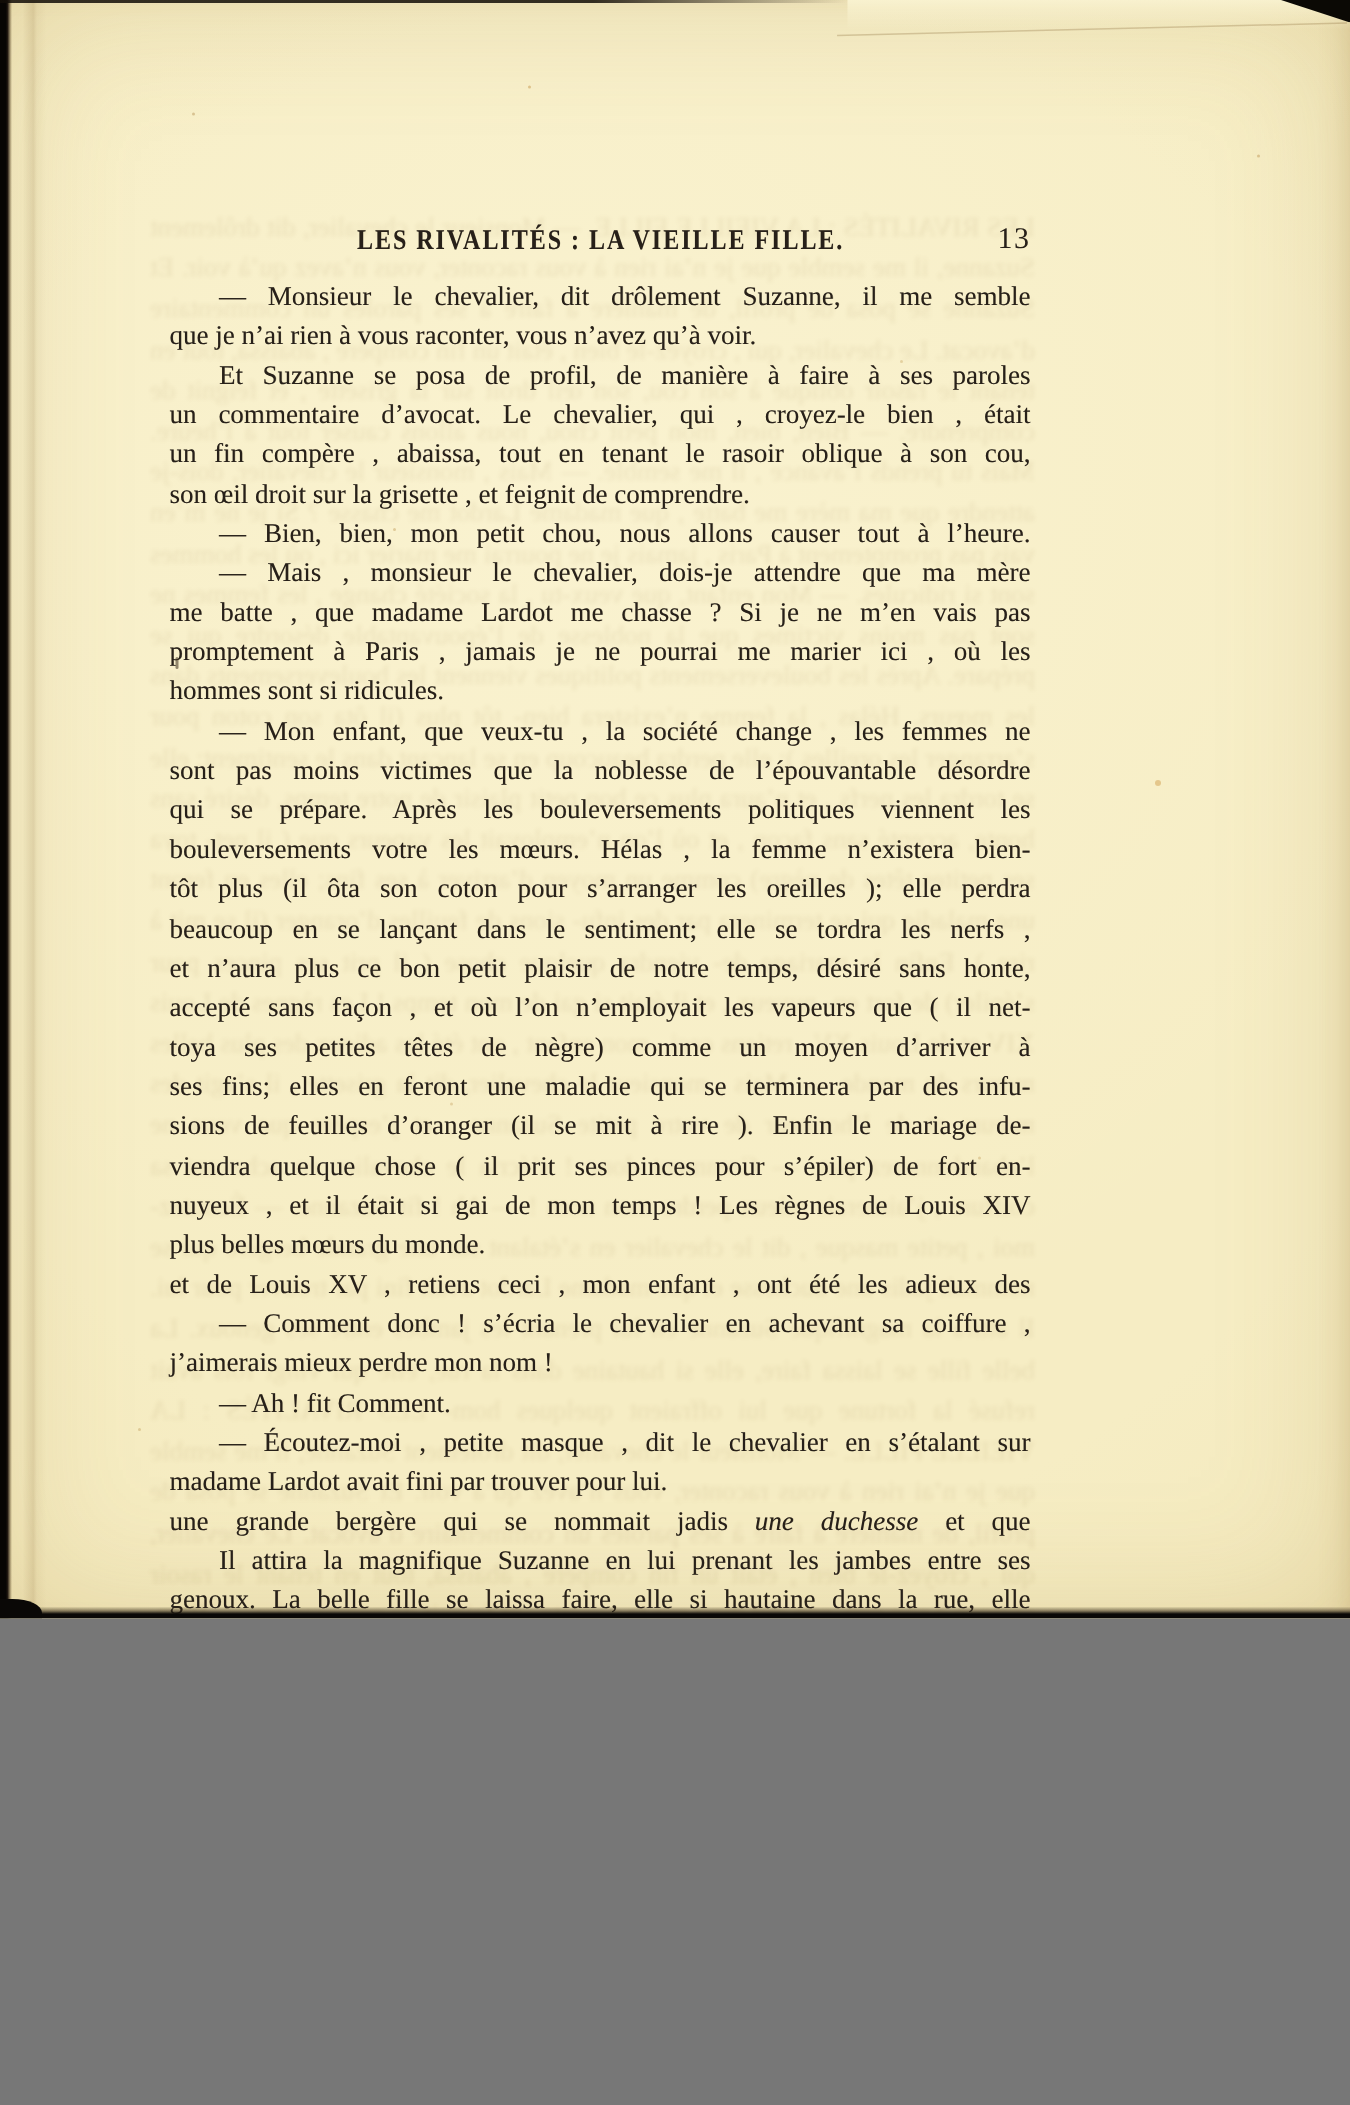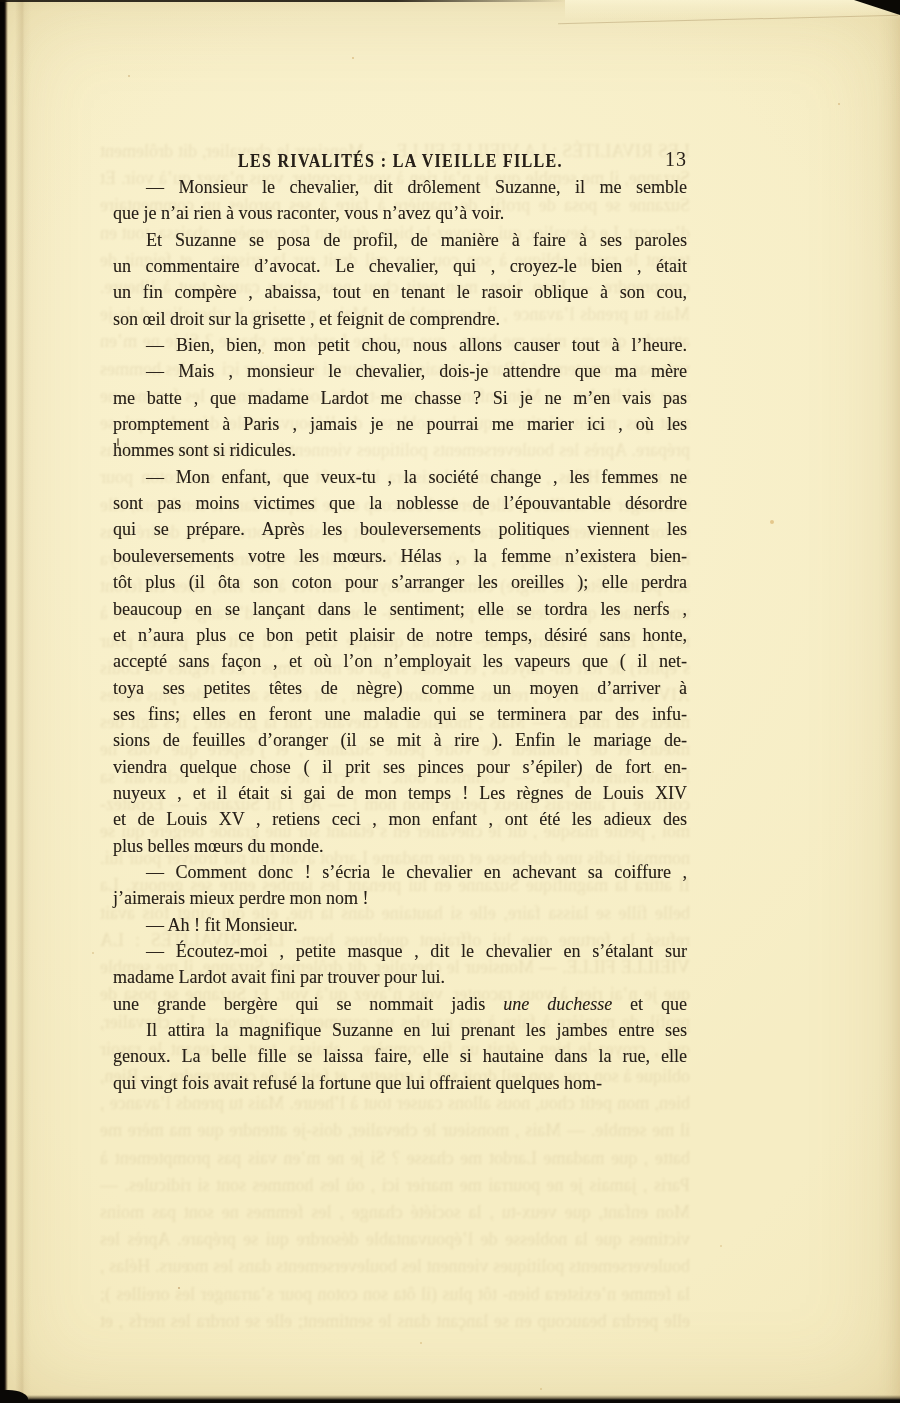--- a/index.html
+++ b/index.html
@@ -1,18 +1,18 @@
 <!DOCTYPE html>
 <html><head>
 <meta charset="utf-8">
 <style>
   html,body{margin:0;padding:0;background:#777;}
   .scan{
     position:relative;
-    width:900px;height:1403px;
+    width:900px;height:1079px;
     overflow:hidden;
     font-family:"Liberation Serif","DejaVu Serif",serif;
     background:var(--paper,#f4e9bd);
   }
   .paper{
     position:absolute;inset:0;
     background:
       radial-gradient(120% 90% at 42% 30%, rgba(253,247,218,.55), rgba(253,247,218,0) 62%),
       radial-gradient(145% 120% at 50% 48%, #f6edc4 40%, #ecdda6 100%);
     box-shadow:inset 0 0 90px rgba(165,130,60,.22), inset -10px 0 22px -12px rgba(150,110,50,.30);
@@ -34,21 +34,21 @@
   .content{position:absolute;left:113px;top:150px;width:574px;color:var(--ink,#272019);}
   .header{position:relative;height:24px;text-align:center;}
   .title{
     display:inline-block;
     font-size:19px;font-weight:700;letter-spacing:1.6px;
     transform:scaleX(.84);transform-origin:50% 50%;
     white-space:nowrap;
     text-shadow:.2px .2px 0 rgba(40,30,20,.3);
   }
   .pagenum{position:absolute;right:0;top:-2px;font-size:20px;letter-spacing:1px;text-align:center;}
-  .bodytext{font-size:18px;line-height:26.35px;text-shadow:.2px .2px 0 rgba(40,30,20,.32);}
+  .bodytext{margin-top:10px;font-size:18px;line-height:26.35px;text-shadow:.2px .2px 0 rgba(40,30,20,.32);}
   .para{margin:0;}
   .line{text-align:justify;text-align-last:justify;}
   .line.pfirst{text-indent:33px;}
   .line.plast{text-align-last:left;}
   .edge-left{
     position:absolute;left:0;top:0;bottom:0;width:8px;
     background:linear-gradient(90deg,#070503 0 4px,#201710 5px,rgba(80,60,30,.35) 7px,transparent);
   }
   .edge-bottom{
     position:absolute;left:0;right:0;bottom:0;height:8px;
@@ -138,29 +138,29 @@
           <div class="line">bouleversements votre les mœurs. Hélas , la femme n’existera bien-</div>
           <div class="line">tôt plus (il ôta son coton pour s’arranger les oreilles ); elle perdra</div>
           <div class="line">beaucoup en se lançant dans le sentiment; elle se tordra les nerfs ,</div>
           <div class="line">et n’aura plus ce bon petit plaisir de notre temps, désiré sans honte,</div>
           <div class="line">accepté sans façon , et où l’on n’employait les vapeurs que ( il net-</div>
           <div class="line">toya ses petites têtes de nègre) comme un moyen d’arriver à</div>
           <div class="line">ses fins; elles en feront une maladie qui se terminera par des infu-</div>
           <div class="line">sions de feuilles d’oranger (il se mit à rire ). Enfin le mariage de-</div>
           <div class="line">viendra quelque chose ( il prit ses pinces pour s’épiler) de fort en-</div>
           <div class="line">nuyeux , et il était si gai de mon temps ! Les règnes de Louis XIV</div>
+          <div class="line plast">plus belles mœurs du monde.</div>
           <div class="line">et de Louis XV , retiens ceci , mon enfant , ont été les adieux des</div>
-          <div class="line plast">plus belles mœurs du monde.</div>
         </div>
         <div class="para">
           <div class="line pfirst">— Comment donc ! s’écria le chevalier en achevant sa coiffure ,</div>
           <div class="line plast">j’aimerais mieux perdre mon nom !</div>
         </div>
         <div class="para">
-          <div class="line pfirst plast">— Ah ! fit Monsieur.</div>
+          <div class="line pfirst plast">— Ah ! fit Comment.</div>
         </div>
         <div class="para">
           <div class="line pfirst">— Écoutez-moi , petite masque , dit le chevalier en s’étalant sur</div>
           <div class="line plast">madame Lardot avait fini par trouver pour lui.</div>
           <div class="line">une grande bergère qui se nommait jadis <i>une duchesse</i> et que</div>
         </div>
         <div class="para">
           <div class="line pfirst">Il attira la magnifique Suzanne en lui prenant les jambes entre ses</div>
           <div class="line">genoux. La belle fille se laissa faire, elle si hautaine dans la rue, elle</div>
           <div class="line plast">qui vingt fois avait refusé la fortune que lui offraient quelques hom-</div>

